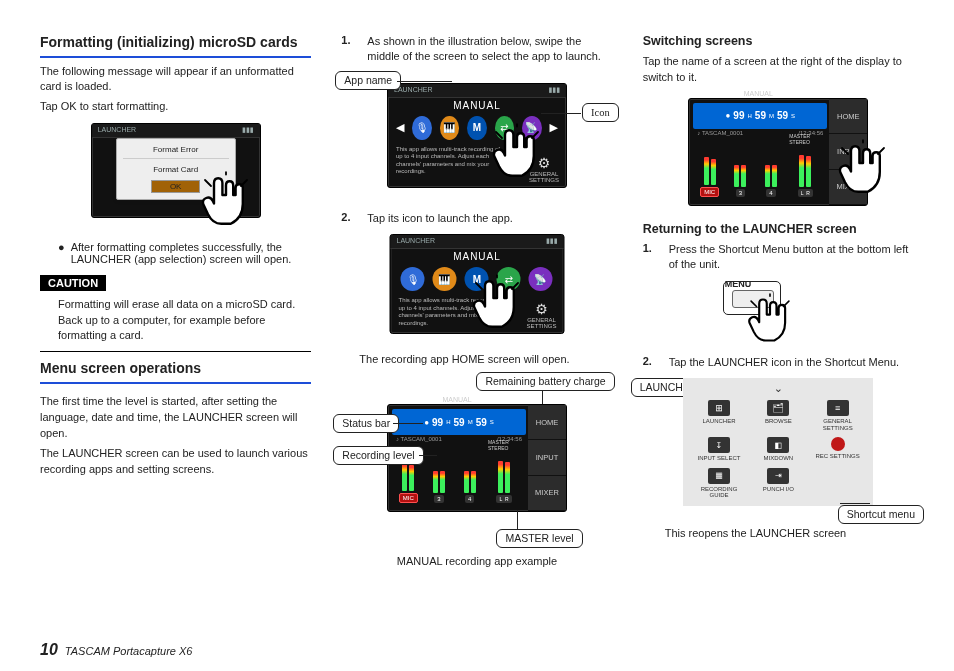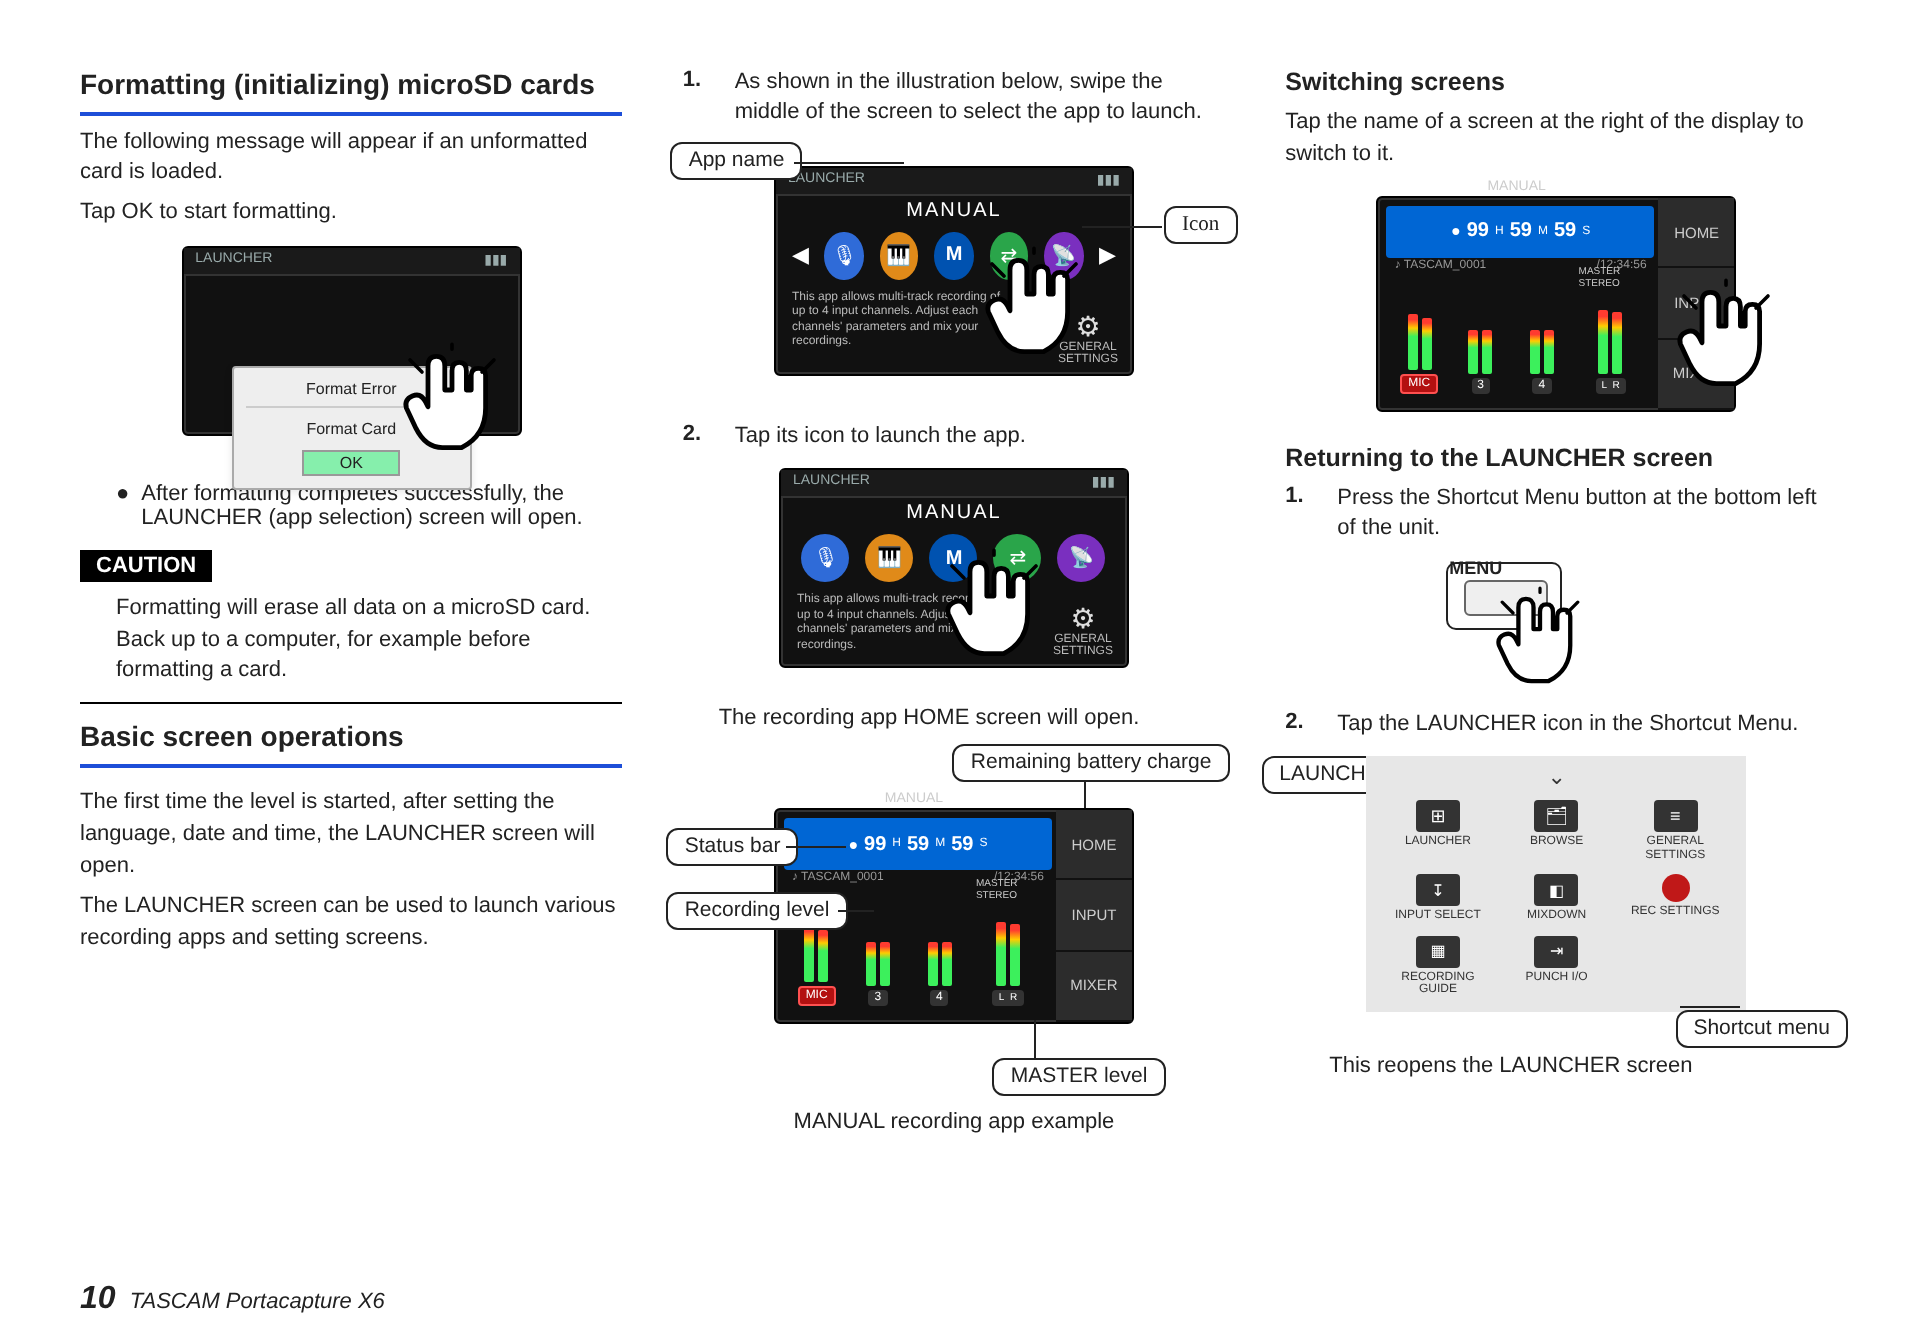--- a/index.html
+++ b/index.html
@@ -79,23 +79,23 @@
   .hs-side { position:absolute; right:0; top:0; bottom:0; width:38px; background:#2c2c2c; display:flex; flex-direction:column;}
   .hs-side-btn { flex:1; display:flex; align-items:center; justify-content:center; color:#ccc; font-size:7.5px; border-bottom:1px solid #111;}
   .hs-meters { position:absolute; left:8px; right:46px; top:46px; bottom:8px; display:flex; gap:6px; align-items:flex-end;}
   .hs-col { flex:1; display:flex; flex-direction:column; align-items:center; gap:2px;}
   .hs-bar-pair { display:flex; gap:2px; height:40px; align-items:flex-end;}
   .hs-bar { width:5px; background:linear-gradient(to top,#3cf05c 0%,#3cf05c 60%,#ffcc00 75%,#ff3b30 90%); border-radius:1px;}
   .hs-label { font-size:6px; color:#fff; background:#333; padding:1px 3px; border-radius:2px;}
   .hs-label.mic { background:#b31010; border:1px solid #ff5050;}
 
   
-  .dlg-box { position:absolute; left:50%; top:14px; transform:translateX(-50%); width:120px; background:#eee; border:1px solid #aaa; border-radius:2px; padding:6px; font-size:8px; text-align:center; box-shadow: 0 1px 4px rgba(0,0,0,.1); margin-top: 45px;}
+  .dlg-box { position:absolute; left:50%; top:14px; transform:translateX(-50%); width:120px; background:#eee; border:1px solid #aaa; border-radius:2px; padding:6px; font-size:8px; text-align:center; box-shadow: 0 1px 4px rgba(0,0,0,.1);}
   .dlg-title { font-size:8px; color:#222; border-bottom:1px solid #ccc; padding-bottom:4px; margin-bottom:6px;}
-  .dlg-btn { display:inline-block; border:1px solid #999; background:#86efac; padding:1px 18px; font-size:8px; margin-top:6px;}
+  .dlg-btn { display:inline-block; border:1px solid #999; background:#a16207; padding:1px 18px; font-size:8px; margin-top:6px;}
 
   
   .hand { position:absolute; width:60px; height:60px; }
   .hand svg { width:100%; height:100%; }
 
   
   .menu-btn-box { position:relative; width:58px; height:34px; border:1.5px solid #222; border-radius:5px; margin:4px 0 4px 80px;}
   .menu-btn-box::before { content:""; position:absolute; left:8px; top:8px; width:40px; height:16px; border:1px solid #666; border-radius:3px; background:#efefef;}
 
   
@@ -147,21 +147,21 @@
 
     <div class="bullet-row">
       <div class="mark">●</div>
       <div>After formatting completes successfully, the LAUNCHER (app selection) screen will open.</div>
     </div>
 
     <div class="caution-box">CAUTION</div>
     <p class="caution-text">Formatting will erase all data on a microSD card. Back up to a computer, for example before formatting a card.</p>
 
     <hr class="rule">
-    <h2 class="rule-below">Basic screen operations</h2>
+    <h2 class="rule-below">Menu screen operations</h2>
     <p style="margin-top:10px">The first time the level is started, after setting the language, date and time, the LAUNCHER screen will open.</p>
     <p>The LAUNCHER screen can be used to launch various recording apps and setting screens.</p>
   </div>
 
   <div class="col">
 
     <div class="ol-row">
       <div class="num">1.</div>
       <div class="body">As shown in the illustration below, swipe the middle of the screen to select the app to launch.</div>
     </div>

